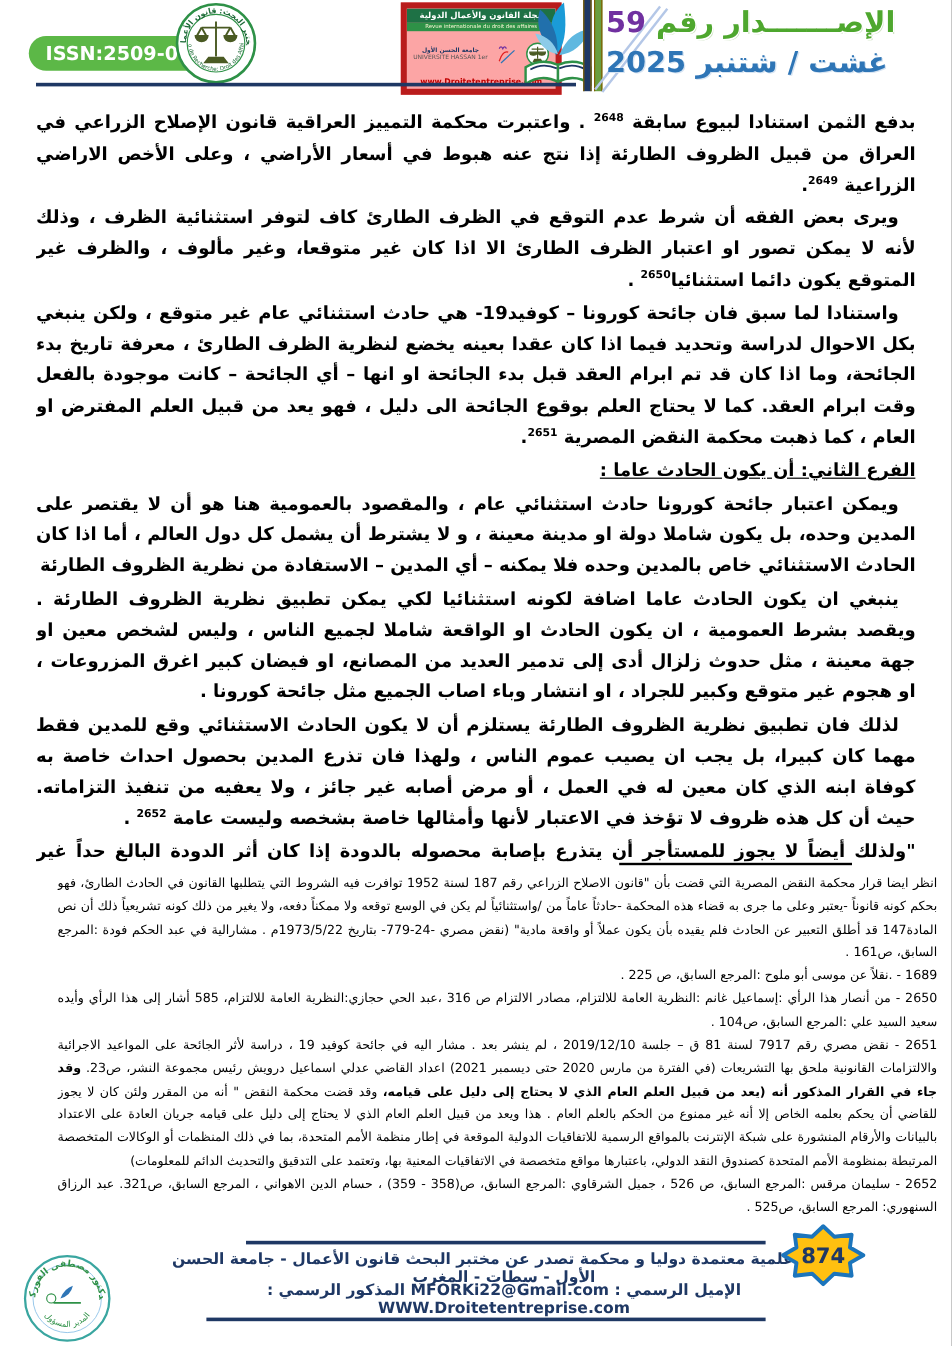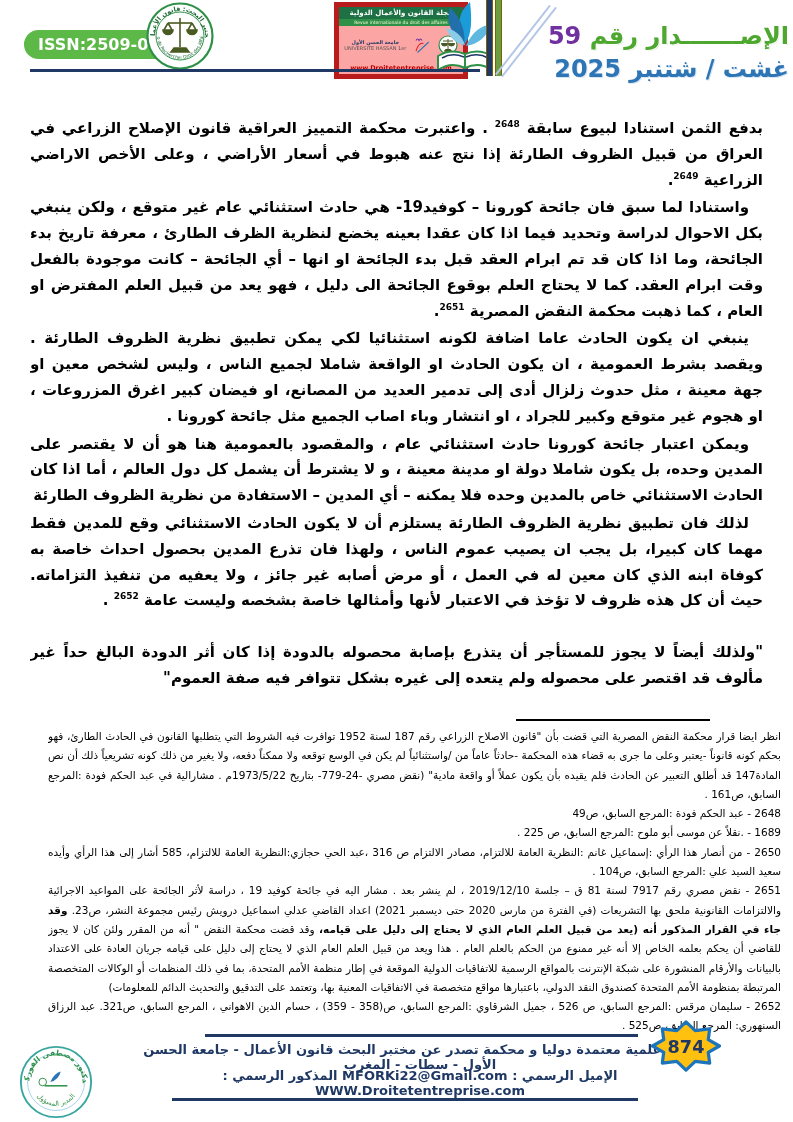--- a/index.html
+++ b/index.html
@@ -17,34 +17,34 @@
   .jb-sub{background:#2e9147;color:#fdf7d8;font-size:4.5px;text-align:center;padding:1px 0;direction:ltr;}
   .jb-mid{flex:1;display:flex;align-items:center;justify-content:space-around;padding:1px 2px;}
   .jb-univ{font-size:5px;color:#1f3864;text-align:center;line-height:1.25;font-weight:bold;}
   .jb-univ .fr{direction:ltr;font-weight:normal;color:#555;}
   .jb-site{color:#c00000;font-weight:bold;font-size:6.5px;text-align:center;padding-bottom:2px;direction:ltr;}
   .book-logo{position:absolute;left:436px;top:0;}
   .vbar-navy{position:absolute;left:486px;top:0;width:5px;height:76px;background:#1f3864;
              border-left:1px solid #7f6000;border-right:1px solid #7f6000;}
   .vbar-green{position:absolute;left:495px;top:0;width:5px;height:76px;background:#6a9e3f;
               border-left:1px solid #7f6000;border-right:1px solid #7f6000;}
-  .issue-block{position:absolute;left:505px;top:22px;width:284px;text-align:right;direction:rtl;}
+  .issue-block{position:absolute;left:505px;top:5px;width:284px;text-align:left;direction:rtl;}
   .issue-line1{font-size:24px;font-weight:bold;color:#4ea72e;
                text-shadow:-1px 0 #fff,1px 0 #fff,0 -1px #fff,0 1px #fff, 1px 1px 0 #cfe3c3;}
   .issue-num{color:#7030a0;text-shadow:none;}
   .issue-line2{font-size:24px;font-weight:bold;color:#2e75b6;margin-top:5px;
                text-shadow:1px 1px 0 #d7e4f2;}
   .slash{position:absolute;width:2px;height:88px;background:#b4c7e7;transform:rotate(38deg);}
   .s1{left:522px;top:-4px;} .s2{left:528px;top:-2px;}
 
   
   .article{position:absolute;top:90px;left:30px;width:733px;height:628px;direction:rtl;
            text-align:justify;font-size:15px;font-weight:bold;line-height:25.8px;color:#000;overflow:hidden;}
   .article p{margin:0 0 2px;text-indent:14px;}
-  .article p.noindent{text-indent:0;margin-top:26px;}
+  .article p.noindent{text-indent:0;}
   .article h3{margin:0 0 2px;font-size:15px;font-weight:bold;}
   .article h3 > span{text-decoration:underline;}
   sup{font-size:9px;font-weight:bold;line-height:0;}
 
   
   .fn-sep{position:absolute;left:516px;top:719px;width:194px;height:2px;background:#000;}
   .footnotes{position:absolute;top:727px;left:48px;width:733px;height:306px;direction:rtl;
              text-align:justify;font-size:10.5px;line-height:19.3px;color:#000;overflow:hidden;}
   .footnotes p{margin:0;}
 
@@ -144,31 +144,32 @@
         <span class="issue-num">59</span>
       </div>
       <div class="issue-line2">غشت / شتنبر 2025</div>
     </div>
 
     <div class="header-rule"></div>
   </div>
 
   <main class="article">
       <p class="noindent"><span>بدفع الثمن استنادا لبيوع سابقة </span><sup>2648</sup><span> . واعتبرت  محكمة التمييز العراقية قانون الإصلاح الزراعي في العراق من قبيل الظروف الطارئة إذا نتج عنه هبوط في  أسعار الأراضي ، وعلى الأخص الاراضي الزراعية </span><sup>2649</sup><span>.</span></p>
+      <p><span>ويرى بعض الفقه  أن شرط عدم التوقع في الظرف الطارئ كاف لتوفر استثنائية الظرف ، وذلك لأنه لا يمكن تصور او اعتبار الظرف الطارئ  الا اذا كان غير متوقعا، وغير مألوف ، والظرف غير المتوقع يكون دائما استثنائيا</span><sup>2650</sup><span> .</span></p>
       <p><span>واستنادا لما سبق فان جائحة كورونا – كوفيد19- هي حادث استثنائي عام غير متوقع ، ولكن ينبغي بكل الاحوال لدراسة وتحديد فيما اذا كان عقدا بعينه يخضع  لنظرية الظرف الطارئ ،  معرفة تاريخ بدء الجائحة، وما اذا كان قد تم ابرام العقد قبل بدء الجائحة او انها – أي الجائحة – كانت موجودة بالفعل وقت ابرام العقد. كما لا يحتاج  العلم بوقوع الجائحة الى دليل ، فهو يعد من قبيل العلم المفترض او العام ، كما ذهبت محكمة النقض المصرية </span><sup>2651</sup><span>.</span></p>
+      <h3><span><span>الفرع الثاني: أن يكون الحادث عاما :</span></span></h3>
+      <p><span>ويمكن اعتبار جائحة كورونا حادث استثنائي عام ، والمقصود بالعمومية هنا هو أن لا يقتصر على المدين وحده، بل يكون شاملا دولة  او مدينة معينة ، و لا يشترط أن يشمل كل دول العالم ، أما اذا كان الحادث الاستثنائي خاص بالمدين وحده فلا يمكنه – أي المدين – الاستفادة من نظرية الظروف الطارئة</span></p>
       <p><span>ينبغي ان يكون الحادث عاما اضافة لكونه استثنائيا لكي يمكن تطبيق نظرية الظروف الطارئة . ويقصد بشرط العمومية ، ان يكون الحادث او الواقعة شاملا لجميع الناس ، وليس لشخص معين او جهة معينة ، مثل حدوث زلزال أدى إلى تدمير العديد من المصانع، او فيضان كبير اغرق المزروعات ، او هجوم غير متوقع وكبير للجراد ، او انتشار وباء اصاب الجميع مثل جائحة كورونا .</span></p>
-      <p><span>ويمكن اعتبار جائحة كورونا حادث استثنائي عام ، والمقصود بالعمومية هنا هو أن لا يقتصر على المدين وحده، بل يكون شاملا دولة  او مدينة معينة ، و لا يشترط أن يشمل كل دول العالم ، أما اذا كان الحادث الاستثنائي خاص بالمدين وحده فلا يمكنه – أي المدين – الاستفادة من نظرية الظروف الطارئة</span></p>
       <p><span>لذلك فان تطبيق نظرية الظروف الطارئة يستلزم أن لا يكون الحادث الاستثنائي وقع للمدين فقط مهما كان كبيرا، بل يجب ان يصيب عموم الناس ، ولهذا فان تذرع المدين بحصول احداث خاصة به كوفاة ابنه الذي كان معين له في العمل ، أو مرض أصابه غير جائز ، ولا يعفيه من تنفيذ التزاماته. حيث أن كل هذه ظروف لا تؤخذ في الاعتبار لأنها وأمثالها خاصة بشخصه وليست عامة </span><sup>2652</sup><span> .</span></p>
       <p class="noindent"><span>"ولذلك أيضاً لا يجوز للمستأجر أن يتذرع بإصابة محصوله بالدودة إذا كان أثر الدودة البالغ حداً غير مألوف قد اقتصر على محصوله ولم يتعده إلى غيره بشكل تتوافر فيه صفة  العموم" </span></p>
     </main>
 
   <div class="fn-sep"></div>
   <section class="footnotes">
       <p><span>انظر ايضا قرار محكمة النقض المصرية التي قضت  بأن "قانون الاصلاح الزراعي رقم 187 لسنة 1952 توافرت فيه الشروط التي يتطلبها القانون في الحادث الطارئ، فهو بحكم كونه قانوناً -يعتبر وعلى ما جرى به قضاء هذه المحكمة -حادثاً عاماً  من /واستثنائياً لم يكن في الوسع توقعه ولا ممكناً دفعه، ولا يغير من ذلك كونه تشريعياً ذلك أن نص المادة147 قد أطلق التعبير عن الحادث فلم يقيده بأن يكون عملاً أو واقعة مادية" (نقض مصري -24-779- بتاريخ 1973/5/22م . مشارالية في  عبد الحكم فودة :المرجع السابق، ص161 .</span></p>
-      <p><span>2648 -   عبد الحكم فودة :المرجع السابق، ص49</span></p>
       <p><span>1689 -  .نقلاً عن موسى أبو ملوح :المرجع السابق، ص 225 .</span></p>
       <p><span>2650 - من أنصار هذا الرأي :إسماعيل غانم :النظرية العامة للالتزام، مصادر الالتزام ص 316 ،عبد الحي حجازي:النظرية  العامة للالتزام، 585 أشار إلى هذا الرأي وأيده سعيد السيد علي :المرجع السابق، ص104 .</span></p>
       <p><span>2651 - نقض مصري رقم 7917 لسنة 81 ق – جلسة 2019/12/10 ، لم ينشر بعد . مشار اليه في جائحة كوفيد 19 ، دراسة لأثر الجائحة على المواعيد الاجرائية والالتزامات القانونية ملحق بها التشريعات (في الفترة من مارس 2020 حتى ديسمبر 2021) اعداد القاضي عدلي اسماعيل درويش رئيس مجموعة النشر، ص23.  </span><b>وقد جاء في القرار المذكور أنه (يعد من قبيل العلم العام الذي لا يحتاج إلى دليل على قيامه،</b><span> وقد قضت محكمة النقض   " أنه من المقرر ولئن كان لا يجوز للقاضي أن يحكم بعلمه الخاص إلا أنه غير ممنوع من الحكم بالعلم العام . هذا ويعد من قبيل العلم العام الذي لا يحتاج إلى دليل على قيامه جريان العادة على الاعتداد بالبيانات والأرقام المنشورة على شبكة الإنترنت بالمواقع الرسمية للاتفاقيات الدولية الموقعة في إطار منظمة الأمم المتحدة، بما في ذلك المنظمات أو الوكالات المتخصصة المرتبطة بمنظومة الأمم المتحدة كصندوق النقد الدولي، باعتبارها مواقع متخصصة في الاتفاقيات المعنية بها، وتعتمد على التدقيق والتحديث الدائم للمعلومات)</span></p>
       <p><span>2652 - سليمان مرقس :المرجع السابق، ص 526 ، جميل الشرقاوي :المرجع السابق، ص(358 - 359) ، حسام الدين الاهواني ، المرجع السابق، ص321.  عبد الرزاق السنهوري: المرجع السابق، ص525 .</span></p>
     </section>
 
   <div>
     <div class="footer-rule fr-top"></div>
     <div class="footer-l1">مجلة علمية معتمدة  دوليا و محكمة تصدر عن مختبر البحث قانون الأعمال - جامعة الحسن الأول - سطات - المغرب</div>
     <div class="footer-l2">

